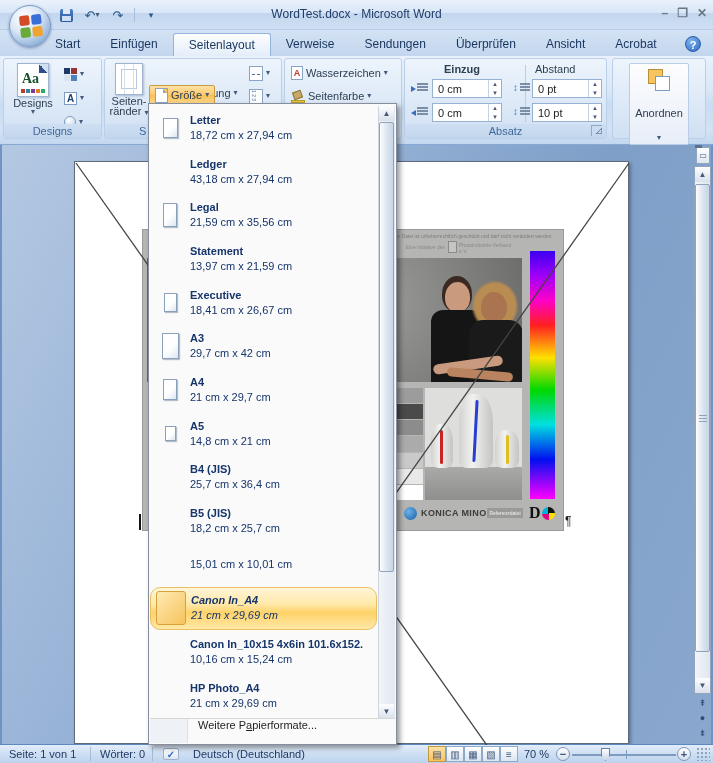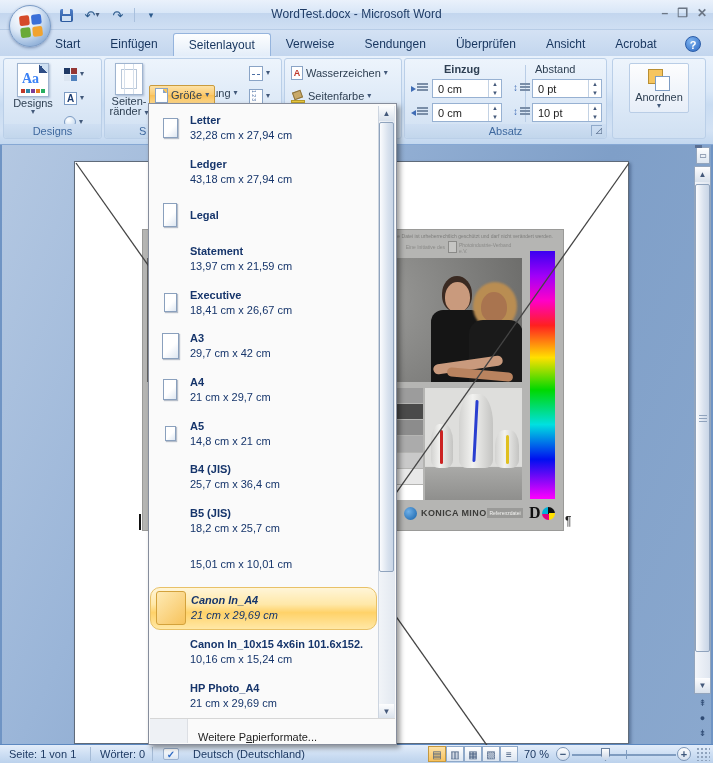--- a/index.html
+++ b/index.html
@@ -52,21 +52,21 @@
   .bigbtn{position:absolute;display:flex;flex-direction:column;align-items:center;
     font-size:11px;color:#2f4053;}
   .caret{font-size:8px;color:#42597a;line-height:6px;}
   .smallbtn{display:flex;align-items:center;gap:3px;font-size:11px;color:#2f4053;height:20px;}
   
   .aa-icon{width:32px;height:34px;background:#fff;border:1px solid #9fb4cf;position:relative;
     box-shadow:1px 1px 2px rgba(60,90,140,.35);}
   .aa-icon .fold{position:absolute;right:0;top:0;width:9px;height:9px;
     background:linear-gradient(225deg,#cfe0f2 50%,#2f4e86 50%);}
   .aa-icon .aa{position:absolute;left:4px;top:7px;font-family:"Liberation Serif",serif;
-    font-size:14px;color:#3b82f6;font-weight:bold;}
+    font-size:14px;color:#14532d;font-weight:bold;}
   .aa-icon .dots{position:absolute;left:3px;bottom:3px;display:flex;gap:1px;}
   .aa-icon .dots i{width:4px;height:4px;display:block;}
   .mini-colors{display:grid;grid-template-columns:6px 6px;grid-template-rows:6px 6px;gap:1px;}
   .mini-colors i{display:block;}
   .mini-A{width:13px;height:13px;border:1px solid #7d9cc4;background:#fff;color:#1d3e73;
     font-size:10px;font-weight:bold;text-align:center;line-height:12px;}
   .mini-O{width:12px;height:12px;border-radius:50%;border:1px solid #7d9cc4;
     background:radial-gradient(circle at 35% 30%,#fff,#bcd4ec);}
   .margins-icon{width:28px;height:32px;background:#fff;border:1px solid #9fb4cf;position:relative;
     box-shadow:1px 1px 2px rgba(60,90,140,.35);}
@@ -177,21 +177,21 @@
   .page-ico{background:linear-gradient(135deg,#ffffff 55%,#dde6f1);border:1px solid #8aa0bd;
     box-shadow:1px 1px 1px rgba(80,100,130,.4);}
   .page-ico.sel{width:30px;height:34px;background:linear-gradient(135deg,#feeab4,#f7c35c);
     border:1px solid #d3a23c;border-radius:3px;box-shadow:none;}
   .mi-text{flex:1;line-height:15px;}
   .mi-name{font-size:11px;font-weight:bold;color:#16356b;}
   .mi-size{font-size:11px;color:#16356b;}
   .menu-scroll{position:absolute;top:2px;right:1px;width:17px;height:613px;
     background:linear-gradient(90deg,#f1f4f8,#e2e8f0);border-left:1px solid #cdd5e0;}
   .menu-footer{position:absolute;left:1px;right:1px;bottom:1px;height:25px;background:#fafafa;
-    border-top:1px solid #d6d6d6;display:flex;align-items:flex-end;font-size:11px;color:#1e1e1e;}
+    border-top:1px solid #d6d6d6;display:flex;align-items:flex-start;font-size:11px;color:#1e1e1e;}
   .menu-footer .icol{width:38px;align-self:stretch;background:#eef1f5;border-right:1px solid #dcdfe4;margin-right:10px;}
   
   .statusbar{position:absolute;left:0;top:744px;width:713px;height:19px;
     background:linear-gradient(#e3edfa,#cadcf2 60%,#bcd2ec);border-top:1px solid #5c88c0;
     font-size:11px;color:#1e3a63;}
   .sb-item{position:absolute;top:3px;}
   .sb-sep{position:absolute;top:2px;width:1px;height:14px;background:#a5bbd6;}
   .spell-icon{position:absolute;top:3px;width:16px;height:12px;background:linear-gradient(#fff,#dce6f2);
     border:1px solid #9cb2cf;border-radius:2px;color:#2e6ac4;font-size:10px;font-weight:bold;
     text-align:center;line-height:11px;}
@@ -400,21 +400,21 @@
             <span>▲</span>
             <span>▼</span>
           </span>
       </div>
 
       <div class="rgroup-label">Absatz</div>
       <div class="launcher" style="right:4px;bottom:2px;">◿</div>
     </div>
 
     <div class="rgroup" style="left:612px;width:94px;">
-      <div class="bigbtn hl-orange" style="left:16px;top:4px;width:60px;padding:3px 0;background:linear-gradient(#fdfdfe,#e7eef8);border:1px solid #b9cde6;">
+      <div class="bigbtn hl-orange" style="left:16px;top:4px;width:60px;padding:3px 0;background:linear-gradient(#fdfdfe,#e7eef8);border:1px solid #b9cde6;gap:16px;">
         <div class="arrange-icon">
             <span class="b"></span>
             <span class="f"></span>
           </div>
         <span>Anordnen</span>
         <span class="caret">▾</span>
       </div>
     </div>
   </div>
 
@@ -505,36 +505,37 @@
   </div>
 
   <div class="dropdown">
     <div class="menu-list" id="menu-list">
         <div class="menu-item">
           <div class="mi-iconcol">
             <div class="page-ico" style="width: 15px; height: 20px;"></div>
           </div>
           <div class="mi-text">
             <div class="mi-name">Letter</div>
-            <div class="mi-size">32,28 cm x 27,94 cm</div>
+            <div class="mi-size">18,72 cm x 27,94 cm</div>
           </div>
         </div>
         <div class="menu-item">
           <div class="mi-iconcol"></div>
           <div class="mi-text">
             <div class="mi-name">Ledger</div>
             <div class="mi-size">43,18 cm x 27,94 cm</div>
           </div>
         </div>
         <div class="menu-item">
           <div class="mi-iconcol">
             <div class="page-ico" style="width: 14px; height: 24px;"></div>
           </div>
           <div class="mi-text">
             <div class="mi-name">Legal</div>
+            <div class="mi-size">21,59 cm x 35,56 cm</div>
           </div>
         </div>
         <div class="menu-item">
           <div class="mi-iconcol"></div>
           <div class="mi-text">
             <div class="mi-name">Statement</div>
             <div class="mi-size">13,97 cm x 21,59 cm</div>
           </div>
         </div>
         <div class="menu-item">

